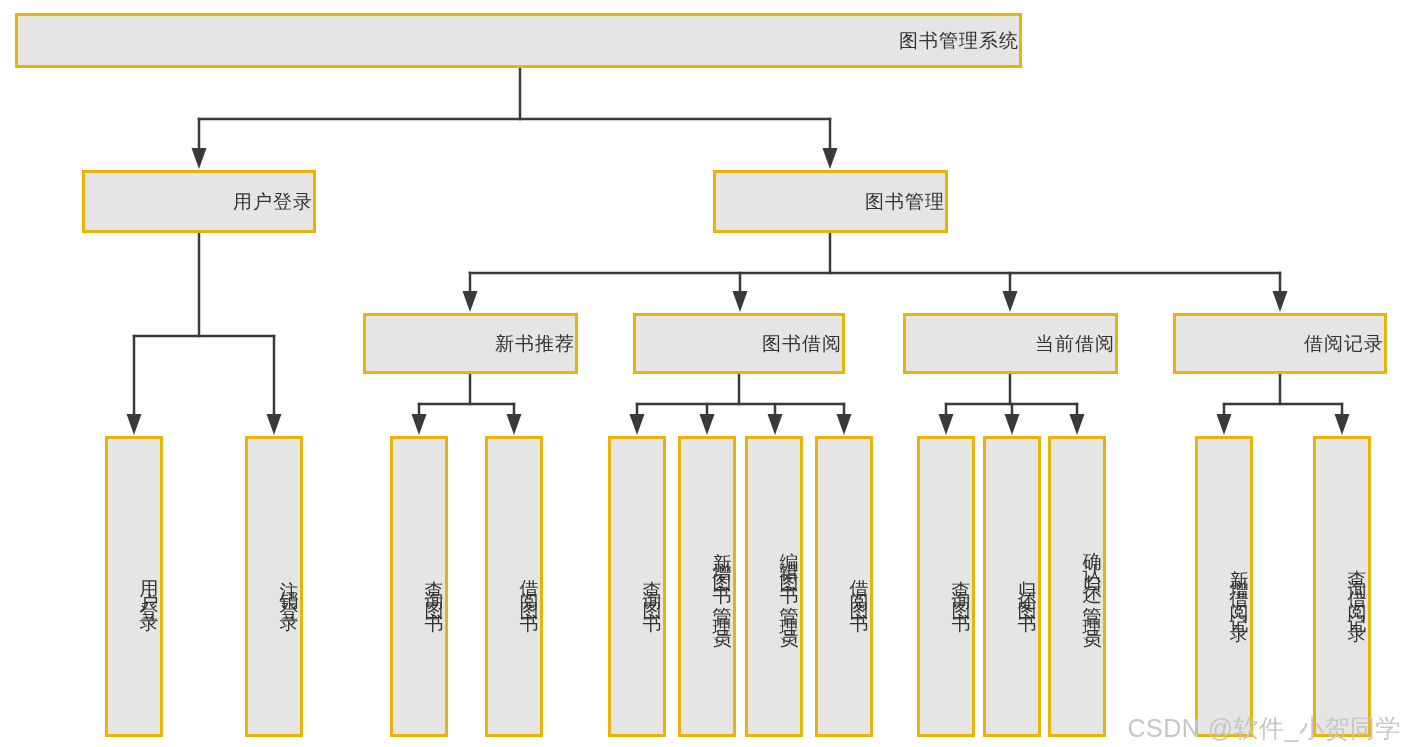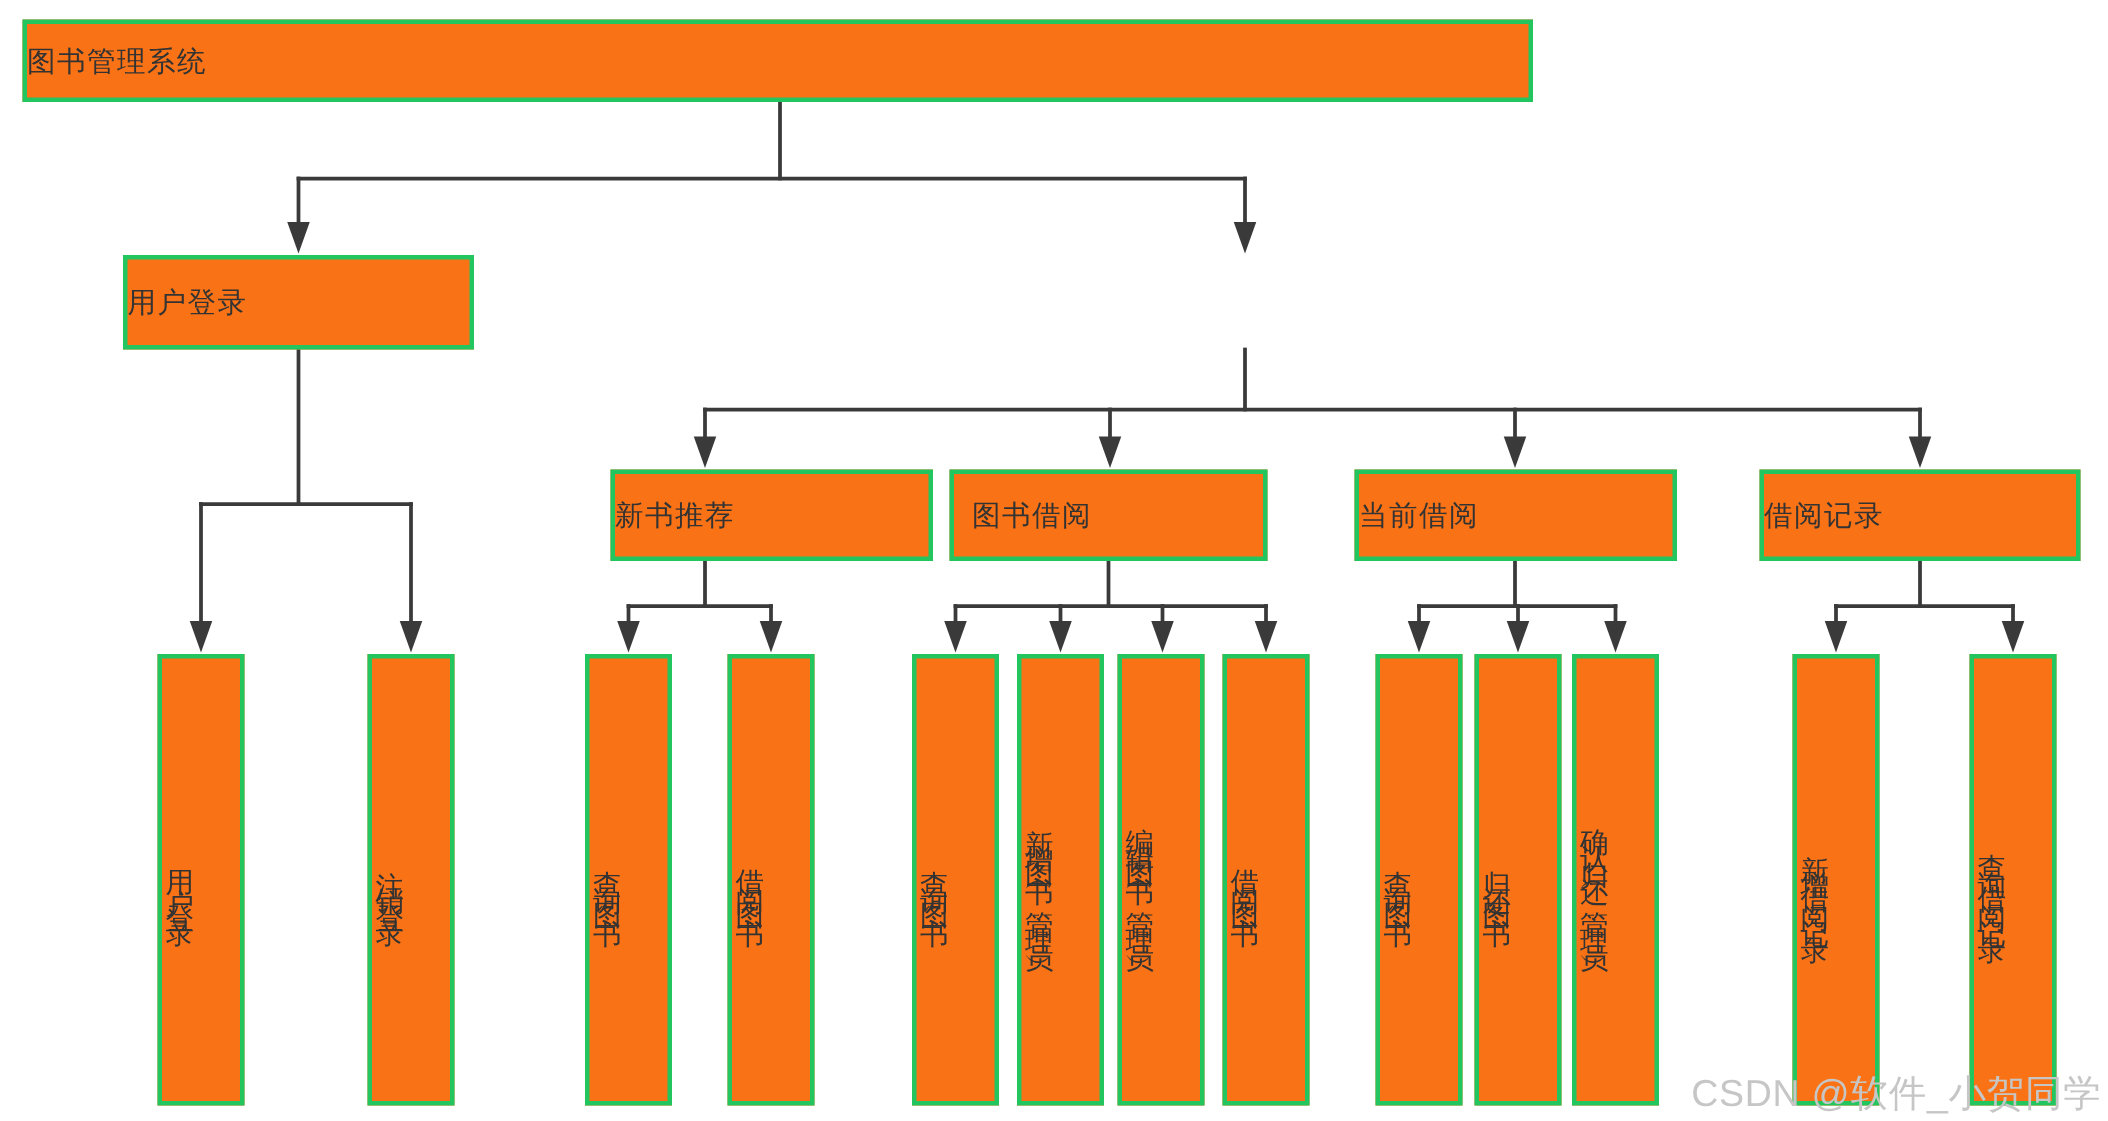--- a/index.html
+++ b/index.html
@@ -2,33 +2,33 @@
 <html><head>
 <meta charset="utf-8">
 <style>
   html,body{margin:0;padding:0;background:#fff;}
   .stage{
     position:relative;width:1405px;height:747px;background:#fff;overflow:hidden;
     font-family:"Liberation Sans",sans-serif;color:#333;
   }
   .connectors{position:absolute;left:0;top:0;z-index:1;}
   .node{
-    position:absolute;box-sizing:border-box;border:3px solid #22c55e;background:#f97316;
-    display:flex;align-items:center;justify-content:flex-start;
+    position:absolute;box-sizing:border-box;border:3px solid #eab308;background:#e5e5e5;
+    display:flex;align-items:center;justify-content:flex-end;
     font-size:19px;color:#333;z-index:2;letter-spacing:1px;
   }
   .leaf span{
     writing-mode:vertical-rl;text-orientation:mixed;
     letter-spacing:11px;line-height:1.15;white-space:nowrap;
   }
   
   #n-root   {left:15px;  top:13px;  width:1007px;height:55px;}
   #n-login  {left:82px;  top:170px; width:234px; height:63px;}
   #n-mgmt   {left:713px; top:170px; width:235px; height:63px;}
-  #n-rec    {left:363px; top:313px; width:215px; height:61px;margin-left:44px;}
+  #n-rec    {left:363px; top:313px; width:215px; height:61px;}
   #n-borrow {left:633px; top:313px; width:212px; height:61px;padding-left:12px;}
   #n-current{left:903px; top:313px; width:215px; height:61px;}
   #n-records{left:1173px;top:313px; width:214px; height:61px;}
   .leaf{top:436px;width:58px;height:301px;}
   #lf-0{left:105px;}  #lf-1{left:245px;}
   #lf-2{left:390px;}  #lf-3{left:485px;}
   #lf-4{left:608px;}  #lf-5{left:678px;}  #lf-6{left:745px;}  #lf-7{left:815px;}
   #lf-8{left:917px;}  #lf-9{left:983px;}  #lf-10{left:1048px;}
   #lf-11{left:1195px;} #lf-12{left:1313px;}
   .watermark{
@@ -107,20 +107,23 @@
     </g>
   </svg>
 
   <div class="node" id="n-root">
     <span>图书管理系统</span>
   </div>
 
   <div class="node" id="n-login">
     <span>用户登录</span>
   </div>
+  <div class="node" id="n-mgmt">
+    <span>图书管理</span>
+  </div>
 
   <div class="node" id="n-rec">
     <span>新书推荐</span>
   </div>
   <div class="node" id="n-borrow">
     <span>图书借阅</span>
   </div>
   <div class="node" id="n-current">
     <span>当前借阅</span>
   </div>

